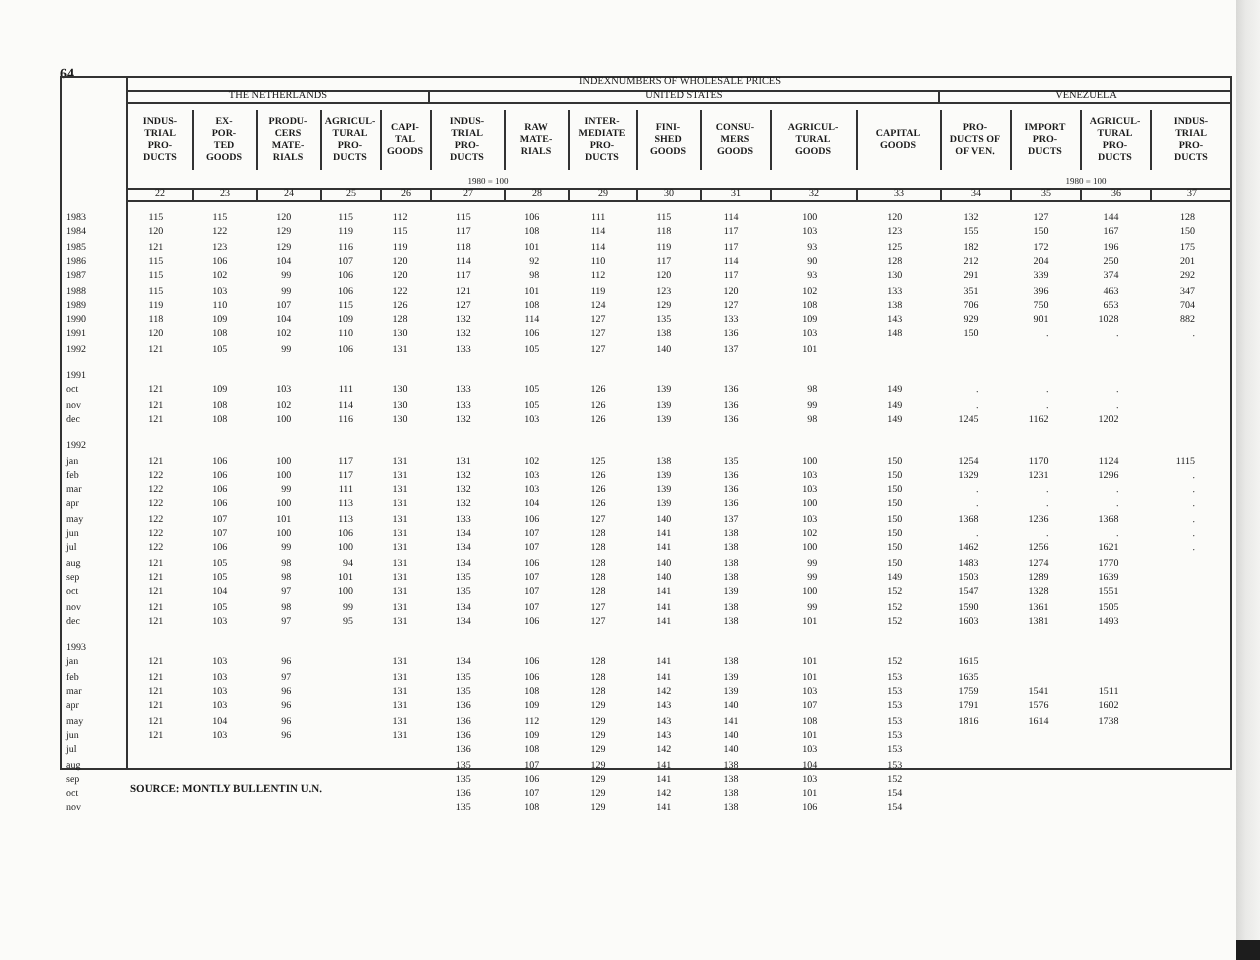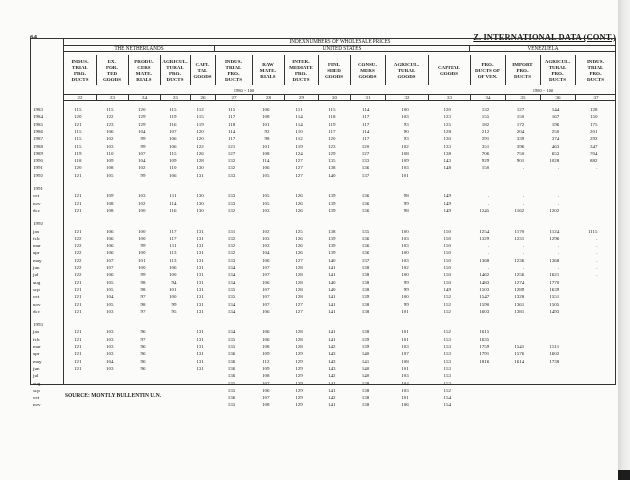--- a/index.html
+++ b/index.html
@@ -24,21 +24,20 @@
   .source{position:absolute;left:65px;top:392px;font-size:5.5px;font-weight:bold;}
 </style>
 </head>
 <body>
 
 <div class="page">
   <div class="right-shadow"></div>
   <div class="bottom-bar"></div>
 
   <div class="page-no">64</div>
-  <div class="section-title">Z. INTERNATIONAL DATA (CONT.)</div>
 
   <div class="frame"></div>
   <div class="stub"></div>
 
   <div class="hdr-top">INDEXNUMBERS OF WHOLESALE PRICES</div>
 
   <div class="grp" style="left:64px;width:151px;border-right:1px solid #333;">THE NETHERLANDS</div>
   <div class="grp" style="left:215px;width:255px;border-right:1px solid #333;">UNITED STATES</div>
   <div class="grp" style="left:470px;width:146px;">VENEZUELA</div>
 

